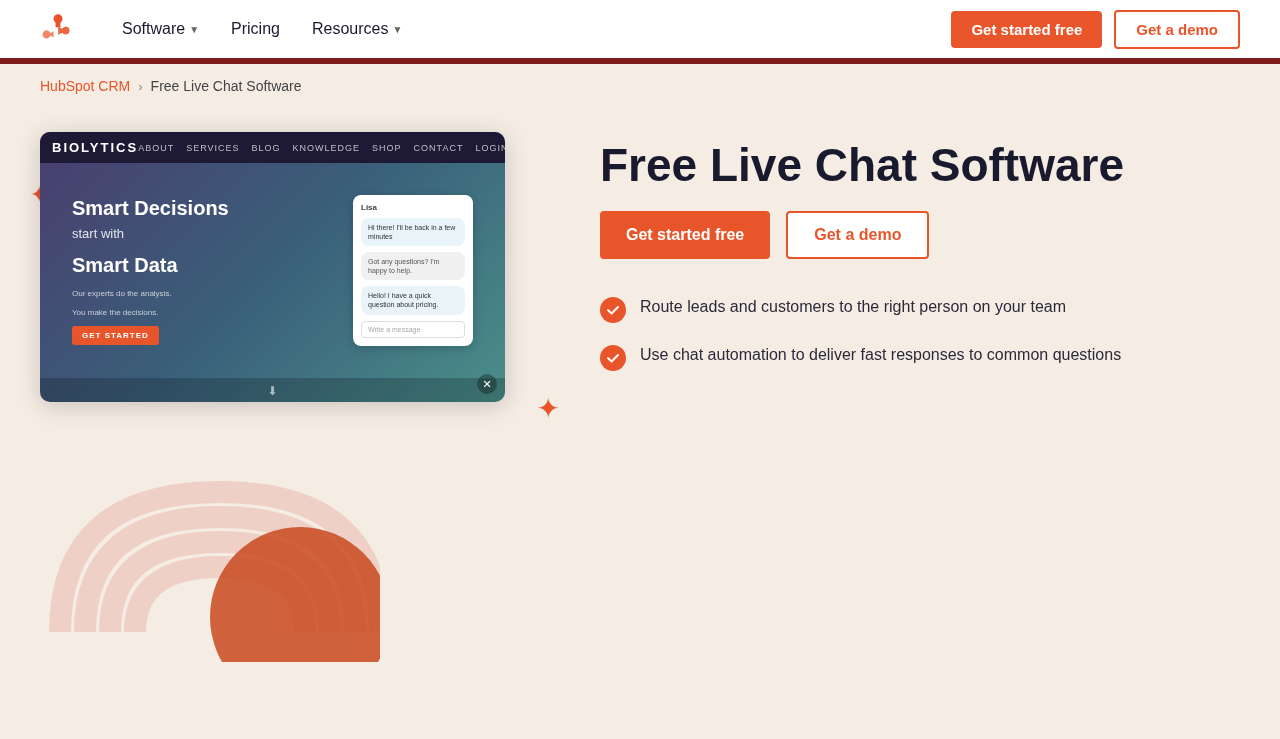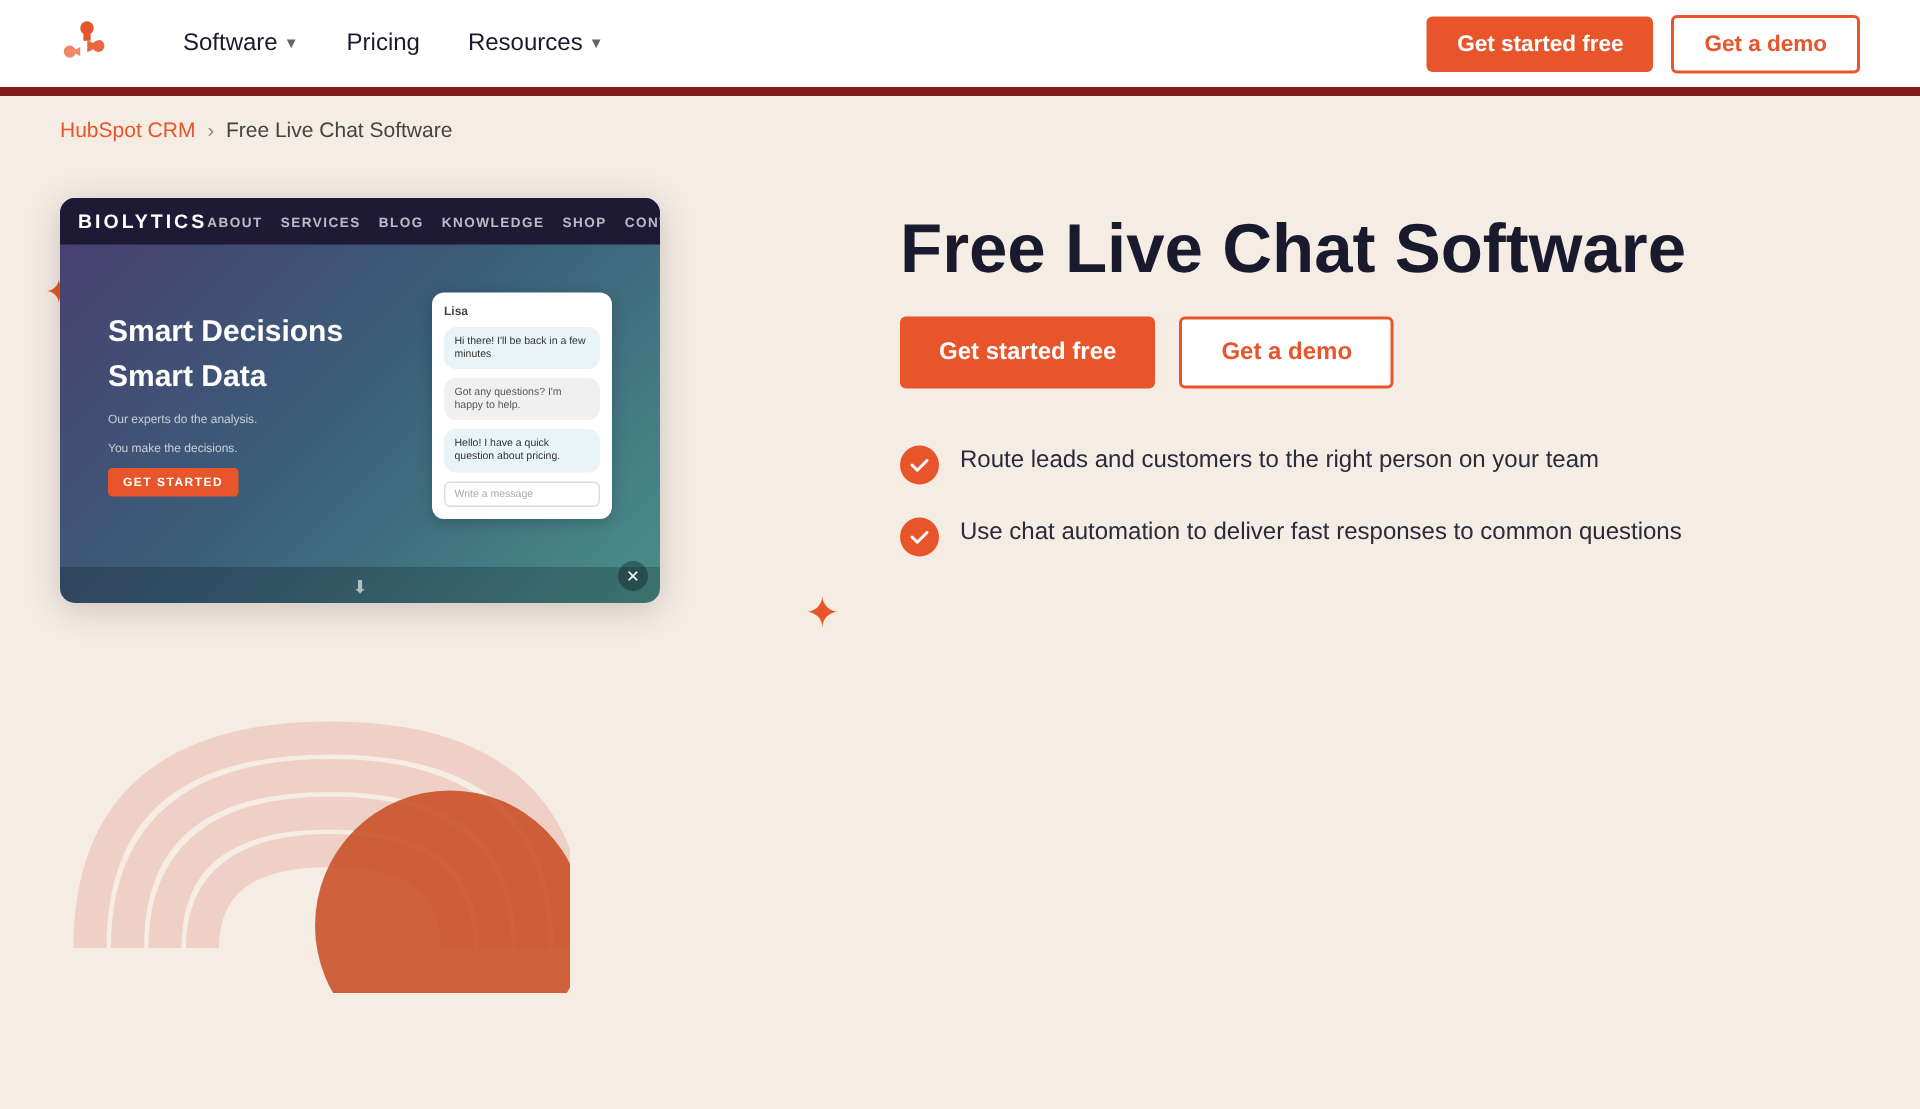--- a/index.html
+++ b/index.html
@@ -121,21 +121,21 @@
       position: absolute;
       color: #e8552a;
       font-size: 22px;
     }
     .sparkle-tl { top: 50px; left: -10px; }
     .sparkle-bl { top: 130px; left: 30px; font-size: 14px; }
     .sparkle-tr { top: 260px; right: -20px; font-size: 28px; }
 
     
     .screenshot-card {
-      width: 400px;
+      width: 465px;
       height: 270px;
       border-radius: 10px;
       overflow: hidden;
       box-shadow: 0 4px 24px rgba(0,0,0,0.18);
       background: linear-gradient(135deg, #4a3d6e 0%, #3a5f7a 50%, #4a8f8a 100%);
       position: relative;
       display: flex;
       flex-direction: column;
     }
     .screenshot-topbar {
@@ -147,21 +147,20 @@
     }
     .screenshot-brand {
       color: #fff;
       font-size: 13px;
       font-weight: 700;
       letter-spacing: 2px;
     }
     .screenshot-nav-items {
       display: flex;
       gap: 12px;
-      font-weight: bold;
     }
     .screenshot-nav-item {
       color: rgba(255,255,255,0.7);
       font-size: 9px;
       letter-spacing: 1px;
     }
     .screenshot-body {
       flex: 1;
       display: flex;
       padding: 32px;
@@ -409,20 +408,21 @@
           <span class="screenshot-nav-item">BLOG</span>
           <span class="screenshot-nav-item">KNOWLEDGE</span>
           <span class="screenshot-nav-item">SHOP</span>
           <span class="screenshot-nav-item">CONTACT</span>
           <span class="screenshot-nav-item">LOGIN</span>
         </div>
       </div>
       <div class="screenshot-body">
         <div class="screenshot-left-text">
           <div class="screenshot-headline">Smart Decisions</div>
+          <div class="screenshot-headline-sub">start with</div>
           <div class="screenshot-headline">Smart Data</div>
           <div style="margin-top:5px;">
             <div class="screenshot-tagline">Our experts do the analysis.</div>
             <div class="screenshot-tagline">You make the decisions.</div>
           </div>
           <button class="screenshot-btn">GET STARTED</button>
         </div>
         <div class="screenshot-chat">
           <div style="font-size:8px;font-weight:700;color:#444;">Lisa</div>
           <div class="chat-bubble chat-bubble-agent">Hi there! I'll be back in a few minutes</div>

